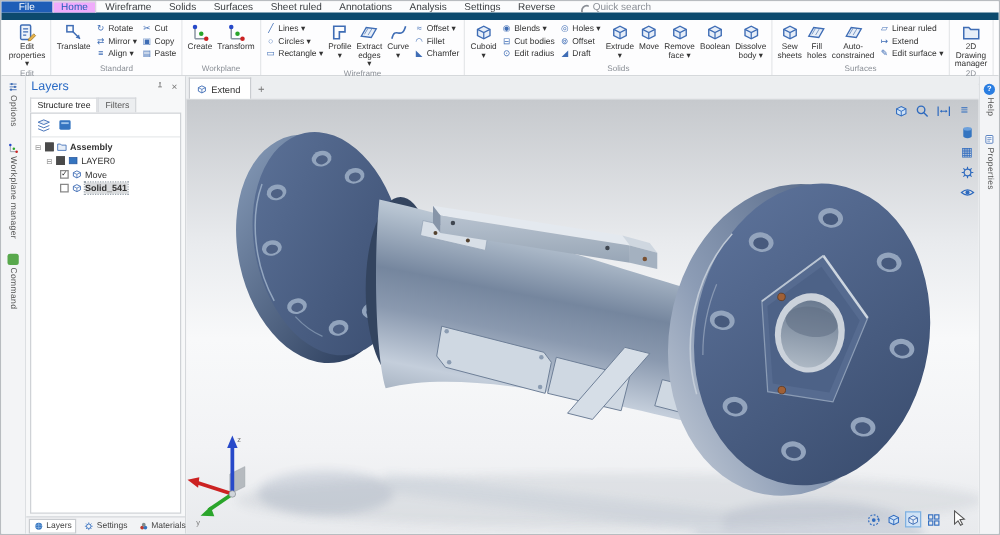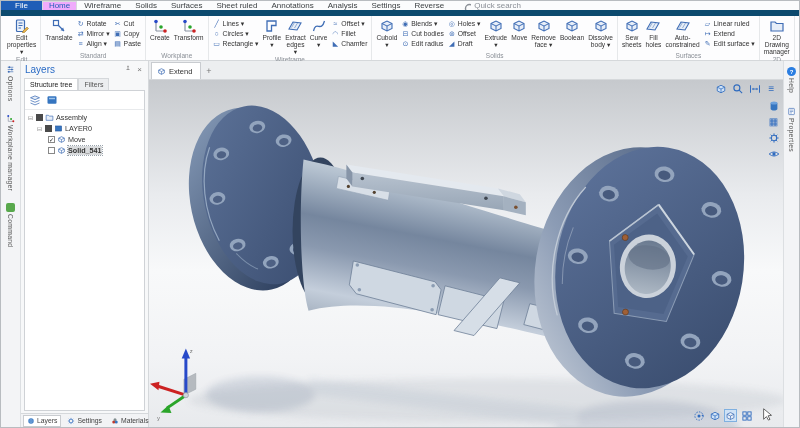--- a/index.html
+++ b/index.html
@@ -544,21 +544,21 @@
               <use href="#sym-bluecard"></use>
             </svg>
         </div>
         <div class="tree">
           <div class="trow">
             <span class="exp">⊟</span>
             <span class="cb dark"></span>
             <svg class="ticon" viewBox="0 0 16 16">
                 <use href="#sym-folder"></use>
               </svg>
-            <span style="font-weight:normal">Assembly</span>
+            <span style="font-weight:bold">Assembly</span>
           </div>
           <div class="trow" style="padding-left:9px">
             <span class="exp">⊟</span>
             <span class="cb dark"></span>
             <svg class="ticon" viewBox="0 0 16 16">
                 <use href="#sym-bluesq"></use>
               </svg>
             <span>LAYER0</span>
           </div>
           <div class="trow" style="padding-left:21px">

